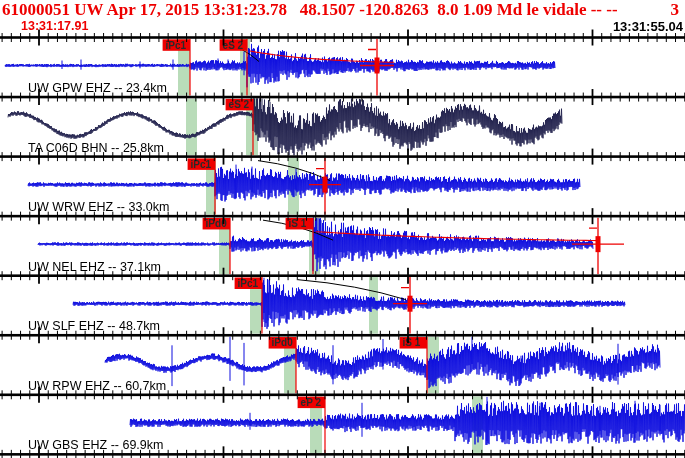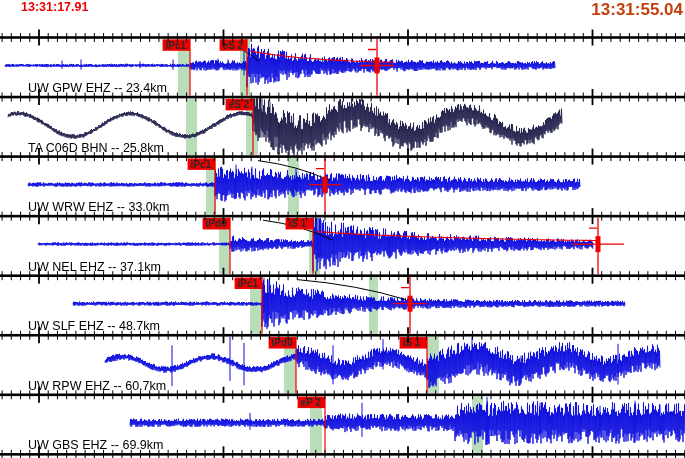--- a/index.html
+++ b/index.html
@@ -6,28 +6,32 @@
   .app{position:relative;width:685px;height:458px;background:#fff;overflow:hidden;
        font-family:"Liberation Sans",sans-serif;}
   .hdr{position:absolute;top:0;left:0;width:685px;z-index:3;pointer-events:none;}
   .title-row{position:relative;height:19px;}
   .title{position:absolute;left:2px;top:0px;font-family:"Liberation Serif",serif;
          font-weight:bold;font-size:17px;color:#ee0000;white-space:pre;}
   .title-flag{position:absolute;right:6px;top:0px;font-family:"Liberation Serif",serif;
          font-weight:bold;font-size:17px;color:#ee0000;}
   .time-row{position:relative;height:15px;margin-left:19px;}
   .t-left{position:absolute;left:2px;top:0;font-size:12.5px;font-weight:bold;color:#ee0000;}
-  .t-right{position:absolute;right:2px;top:0;font-size:17px;font-weight:bold;color:#c2410c;}
+  .t-right{position:absolute;right:2px;top:0;font-size:13px;font-weight:bold;color:#000000;}
   svg{position:absolute;top:0;left:0;}
 </style>
 </head>
 <body>
 
 <div class="app">
   <div class="hdr">
+    <div class="title-row">
+      <span class="title">61000051 UW Apr 17, 2015 13:31:23.78   48.1507 -120.8263  8.0 1.09 Md le vidale -- --</span>
+      <span class="title-flag">3</span>
+    </div>
     <div class="time-row">
       <span class="t-left">13:31:17.91</span>
       <span class="t-right">13:31:55.04</span>
     </div>
   </div>
   <div id="plot">
       <svg width="685" height="458" viewBox="0 0 685 458">
         <rect x="0" y="0" width="685" height="458" fill="#ffffff"></rect>
         <g>
           <clipPath id="clip0">

